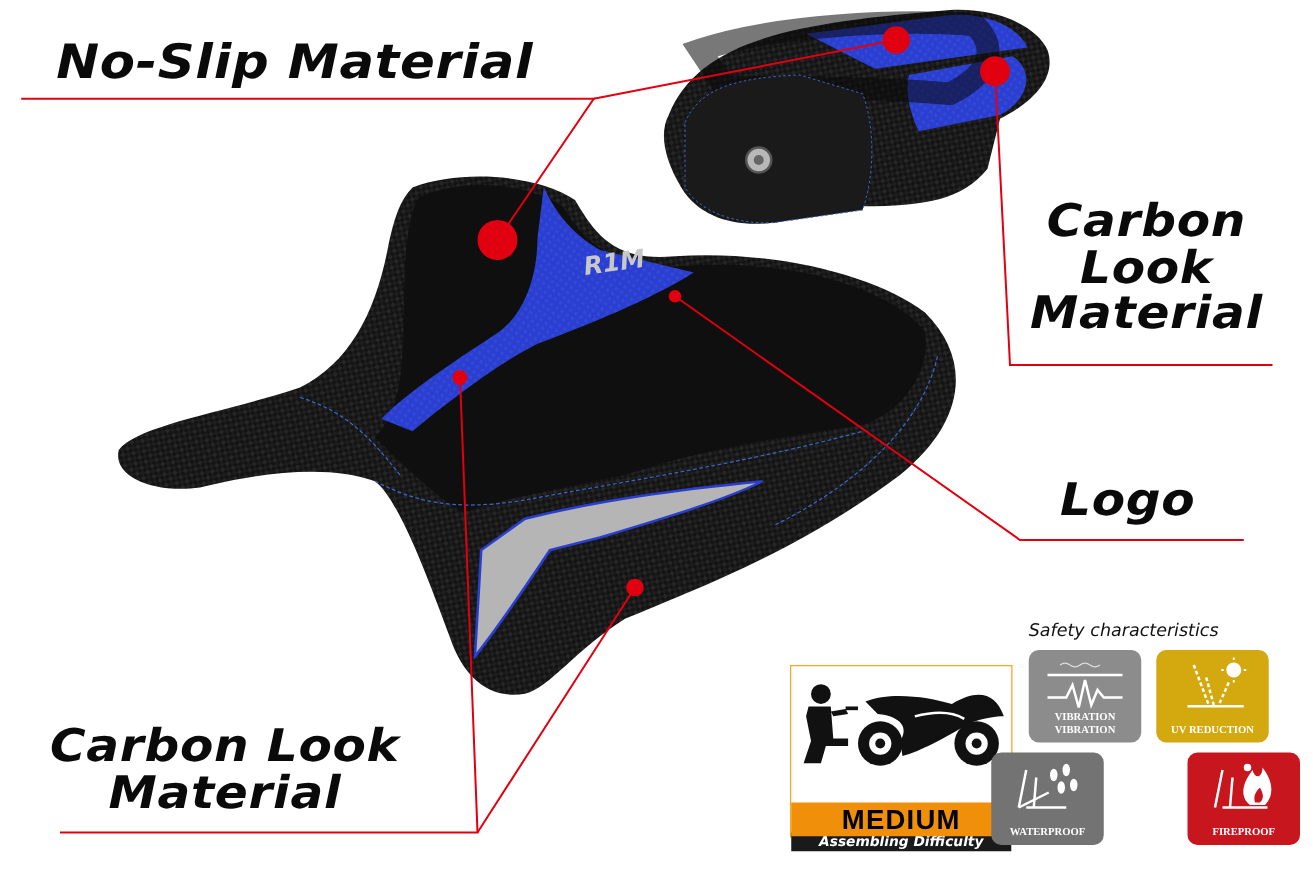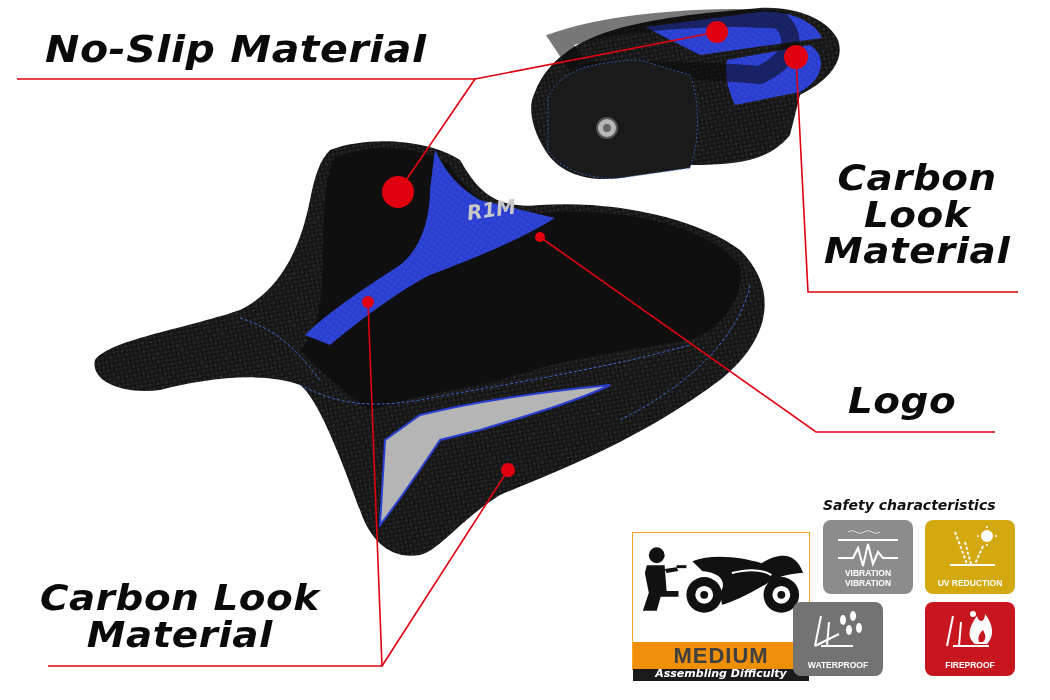--- a/index.html
+++ b/index.html
@@ -12,30 +12,30 @@
   #lbl-noslip { left:45px; top:30px; font-size:38px; }
   #lbl-carbon-right { left:824px; top:160px; font-size:36px; text-align:center; line-height:1.02; }
   #lbl-logo { left:848px; top:383px; font-size:36px; }
   #lbl-carbon-left { left:40px; top:580px; font-size:36px; text-align:center; line-height:1.02; }
   svg.scene { position:absolute; left:0; top:0; }
 
   
   .assembly-badge { position:absolute; left:632px; top:532px; width:178px; height:138px; border:1.5px solid #f5a623; background:#fff; box-sizing:border-box; }
   .assembly-badge .art { position:absolute; left:0; top:0; width:100%; height:94px; }
   .assembly-badge .strip { position:absolute; left:0; top:94px; width:100%; height:15px; background:#1a1a1a; color:#fff; font-size:11px; font-weight:bold; font-style:italic; text-align:center; line-height:15px;margin-top:39px; }
-  .assembly-badge .level { position:absolute; left:0; top:109px; width:100%; height:27px; background:#f0900a; color:#404040; font-size:22px; font-weight:bold; text-align:center; line-height:27px; letter-spacing:1px; font-family:"Liberation Sans", sans-serif; }
+  .assembly-badge .level { position:absolute; left:0; top:109px; width:100%; height:27px; background:#f0900a; color:#000000; font-size:22px; font-weight:bold; text-align:center; line-height:27px; letter-spacing:1px; font-family:"Liberation Sans", sans-serif; }
 
-  .safety-title { position:absolute; left:823px; top:497px; font-size:14px; font-weight:bold; font-style:italic; color:#111; white-space:nowrap; }
+  .safety-title { position:absolute; left:823px; top:497px; font-size:14px; font-weight:normal; font-style:italic; color:#111; white-space:nowrap; }
   .safety-tile { position:absolute; width:90px; height:74px; border-radius:8px; box-sizing:border-box; color:#fff; }
   .safety-tile .ico { position:absolute; left:0; top:4px; width:100%; height:46px; }
-  .safety-tile .tlabel { position:absolute; left:0; width:100%; bottom:6px; text-align:center; font-size:8.5px; font-weight:bold; line-height:10px; font-family:Liberation Sans, sans-serif; }
+  .safety-tile .tlabel { position:absolute; left:0; width:100%; bottom:6px; text-align:center; font-size:8.5px; font-weight:bold; line-height:10px; font-family:Liberation Serif, serif; }
   #tile-vibration { left:823px; top:520px; background:#8c8c8c; }
   #tile-uv { left:925px; top:520px; background:#d4a80f; }
   #tile-water { left:793px; top:602px; background:#737373; }
-  #tile-fire { left:925px; top:602px; background:#c8161e; }
+  #tile-fire { left:950px; top:602px; background:#c8161e; }
 </style>
 </head>
 <body>
 
 <svg class="scene" width="1050" height="700" viewBox="0 0 1050 700">
   <defs>
     <pattern id="carbon" width="6" height="6" patternUnits="userSpaceOnUse" patternTransform="rotate(35)">
       <rect width="6" height="6" fill="#141414"></rect>
       <rect width="3" height="3" fill="#262626"></rect>
       <rect x="3" y="3" width="3" height="3" fill="#1e1e1e"></rect>

